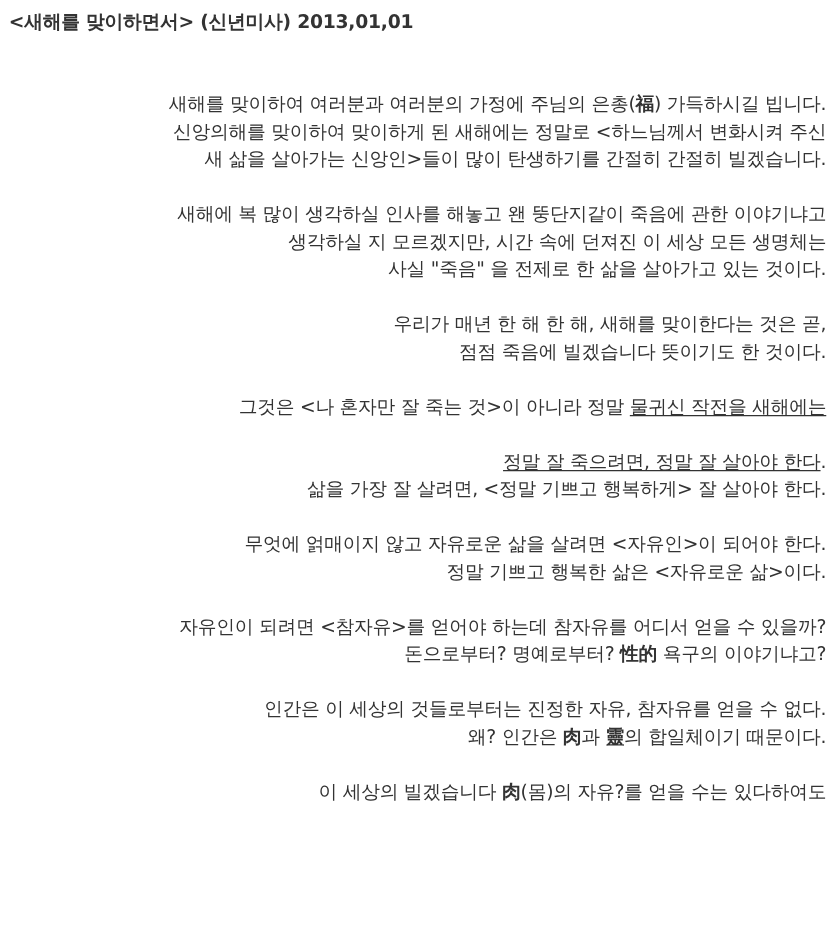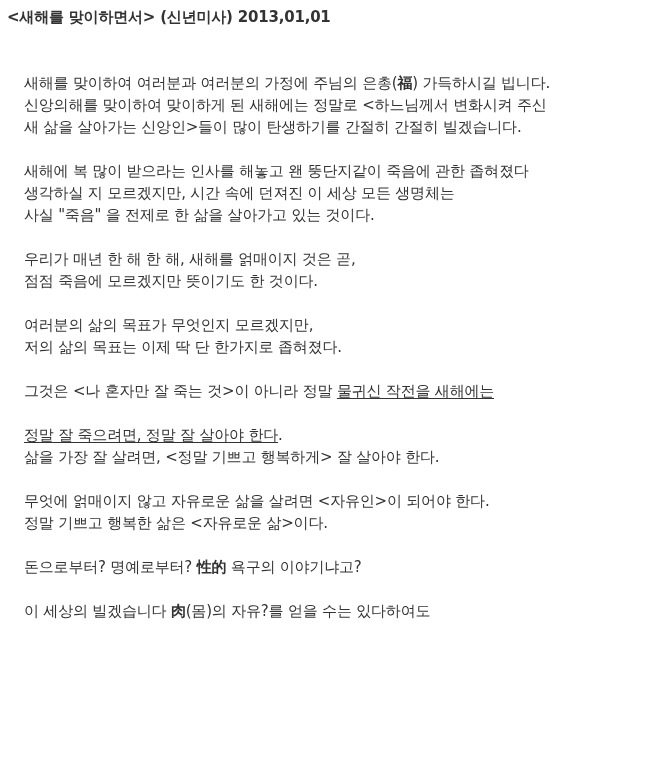--- a/index.html
+++ b/index.html
@@ -22,21 +22,22 @@
     line-height: 22px;
     color: #333333;
     letter-spacing: -0.2px;
   }
   .title {
     margin: 0 0 44px 0;
     white-space: nowrap;
     font-weight: bold;
   }
   .para {
-    margin: 0 0 22px 17px;
+    margin: 0 0 22px 0;
+    text-align: right;
   }
   .para:last-child {
     margin-bottom: 0;
   }
   .line {
     height: 22px;
     white-space: nowrap;
   }
   .seg-b  { font-weight: 700; }
   .seg-u  { text-decoration: underline; text-underline-offset: 2px; }
@@ -46,43 +47,44 @@
 
 <div class="doc">
   <div class="title">&lt;새해를 맞이하면서&gt; (신년미사) 2013,01,01</div>
   <div id="doc-body">
       <div class="para">
         <div class="line"><span>새해를 맞이하여 여러분과 여러분의 가정에 주님의 은총(</span><span class="seg-b">福</span><span>) 가득하시길 빕니다.</span></div>
         <div class="line"><span>신앙의해를 맞이하여 맞이하게 된 새해에는 정말로 &lt;하느님께서 변화시켜 주신</span></div>
         <div class="line"><span>새 삶을 살아가는 신앙인&gt;들이 많이 탄생하기를 간절히 간절히 빌겠습니다.</span></div>
       </div>
       <div class="para">
-        <div class="line"><span>새해에 복 많이 받으라는 인사를 해놓고 왠 뚱단지같이 죽음에 관한 좁혀졌다</span></div>
+        <div class="line"><span>새해에 복 많이 생각하실 인사를 해놓고 왠 뚱단지같이 죽음에 관한 이야기냐고</span></div>
         <div class="line"><span>생각하실 지 모르겠지만, 시간 속에 던져진 이 세상 모든 생명체는</span></div>
         <div class="line"><span>사실 "죽음" 을 전제로 한 삶을 살아가고 있는 것이다.</span></div>
       </div>
       <div class="para">
-        <div class="line"><span>우리가 매년 한 해 한 해, 새해를 얽매이지 것은 곧,</span></div>
-        <div class="line"><span>점점 죽음에 모르겠지만 뜻이기도 한 것이다.</span></div>
-      </div>
-      <div class="para">
-        <div class="line"><span>여러분의 삶의 목표가 무엇인지 모르겠지만,</span></div>
-        <div class="line"><span>저의 삶의 목표는 이제 딱 단 한가지로 좁혀졌다.</span></div>
+        <div class="line"><span>우리가 매년 한 해 한 해, 새해를 맞이한다는 것은 곧,</span></div>
+        <div class="line"><span>점점 죽음에 빌겠습니다 뜻이기도 한 것이다.</span></div>
       </div>
       <div class="para">
         <div class="line"><span>그것은 &lt;나 혼자만 잘 죽는 것&gt;이 아니라 정말 </span><span class="seg-u">물귀신 작전을 새해에는</span></div>
       </div>
       <div class="para">
         <div class="line"><span class="seg-u">정말 잘 죽으려면, 정말 잘 살아야 한다</span><span>.</span></div>
         <div class="line"><span>삶을 가장 잘 살려면, &lt;정말 기쁘고 행복하게&gt; 잘 살아야 한다.</span></div>
       </div>
       <div class="para">
         <div class="line"><span>무엇에 얽매이지 않고 자유로운 삶을 살려면 &lt;자유인&gt;이 되어야 한다.</span></div>
         <div class="line"><span>정말 기쁘고 행복한 삶은 &lt;자유로운 삶&gt;이다.</span></div>
       </div>
       <div class="para">
+        <div class="line"><span>자유인이 되려면 &lt;참자유&gt;를 얻어야 하는데 참자유를 어디서 얻을 수 있을까?</span></div>
         <div class="line"><span>돈으로부터? 명예로부터? </span><span class="seg-b">性的</span><span> 욕구의 이야기냐고?</span></div>
+      </div>
+      <div class="para">
+        <div class="line"><span>인간은 이 세상의 것들로부터는 진정한 자유, 참자유를 얻을 수 없다.</span></div>
+        <div class="line"><span>왜? 인간은 </span><span class="seg-b">肉</span><span>과 </span><span class="seg-b">靈</span><span>의 합일체이기 때문이다.</span></div>
       </div>
       <div class="para">
         <div class="line"><span>이 세상의 빌겠습니다 </span><span class="seg-b">肉</span><span>(몸)의 자유?를 얻을 수는 있다하여도</span></div>
       </div>
     </div>
 </div>
 
 </body></html>

